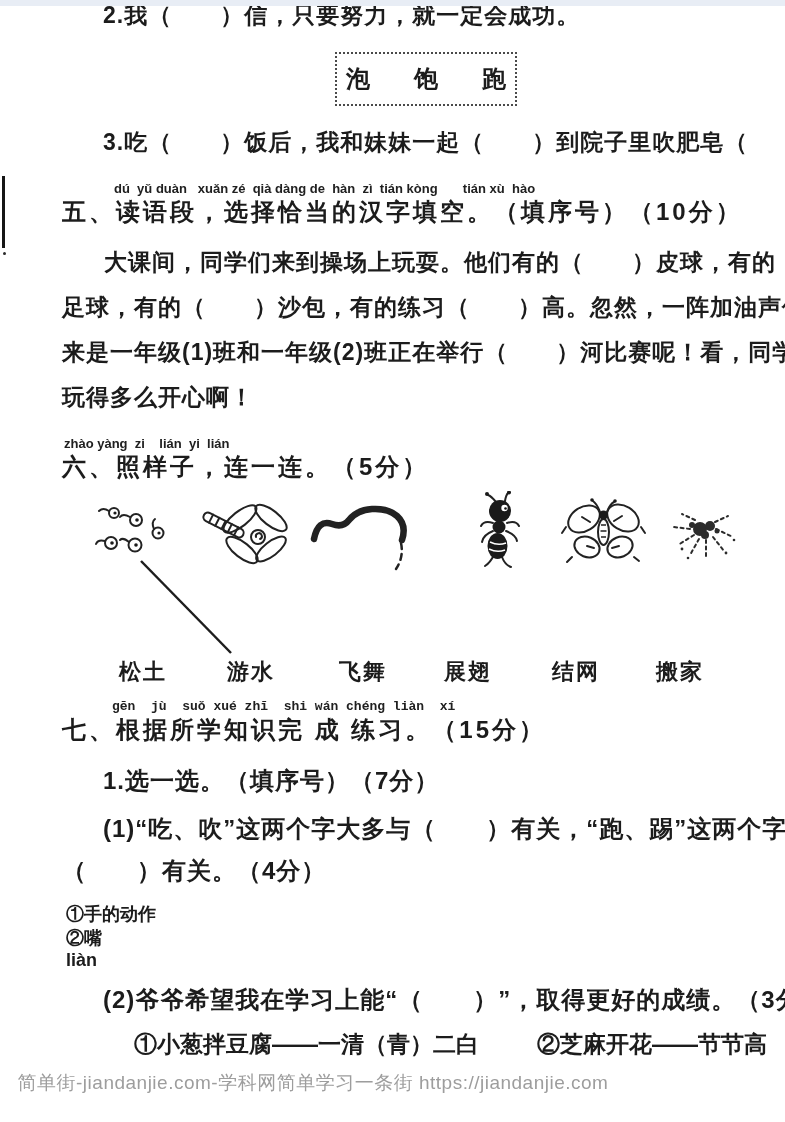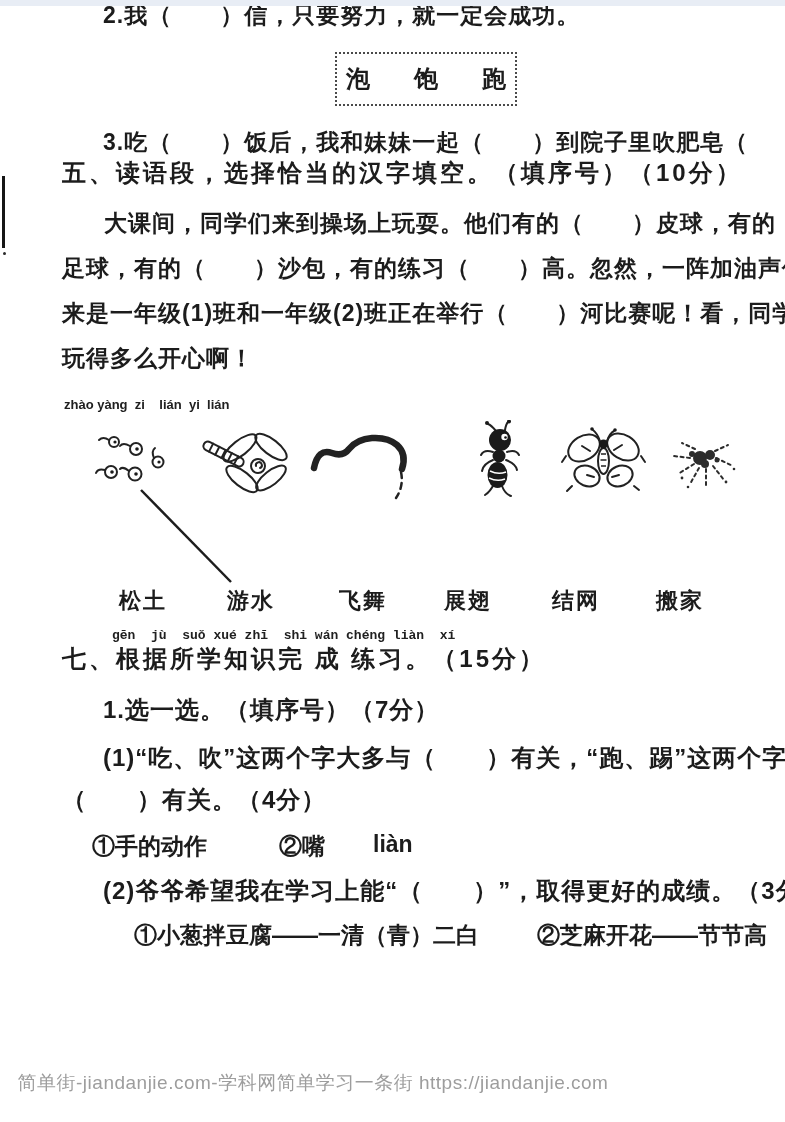--- a/index.html
+++ b/index.html
@@ -117,25 +117,26 @@
     font-weight: 700;
     letter-spacing: 1px;
     line-height: 34px;
     white-space: pre;
   }
   .sub1-title { margin-top: 18px; margin-left: 103px; }
   .q1-line1   { margin-top: 14px; margin-left: 103px; }
   .q1-line2   { margin-top: 8px;  margin-left: 62px; }
   .q1-options {
     margin-top: 14px;
-    margin-left: 92px;
+    margin-left: 66px;
     display: flex;
-    font-size: 23px;
-    font-weight: 700;
-    white-space: pre;
+    font-size: 18px;
+    font-weight: 700;
+    white-space: pre;
+    flex-direction: column;
   }
   .q1-options .opt-gap-a { margin-right: 72px; }
   .q1-options .opt-gap-b { margin-right: 48px; }
   .q2-line    { margin-top: 12px; margin-left: 103px; }
   .q2-options {
     margin-top: 12px;
     margin-left: 134px;
     display: flex;
     font-size: 23px;
     font-weight: 700;
@@ -167,29 +168,31 @@
   <div class="body-text item-line item2">2.我（　　）信，只要努力，就一定会成功。</div>
 
   <div class="word-bank">
     <span>泡</span>
     <span>饱</span>
     <span>跑</span>
   </div>
 
   <div class="body-text item-line item3">3.吃（　　）饭后，我和妹妹一起（　　）到院子里吹肥皂（　　）。</div>
 
+  <div class="pinyin py-q5">dú  yǔ duàn   xuǎn zé  qià dàng de  hàn  zì  tián kòng       tián xù  hào</div>
   <div class="section-title">五、读语段，选择恰当的汉字填空。（填序号）（10分）</div>
   <div class="para">
     <div class="para-line para-indent">大课间，同学们来到操场上玩耍。他们有的（　　）皮球，有的（　　）</div>
     <div class="para-line">足球，有的（　　）沙包，有的练习（　　）高。忽然，一阵加油声传过来，原</div>
     <div class="para-line">来是一年级(1)班和一年级(2)班正在举行（　　）河比赛呢！看，同学们</div>
     <div class="para-line">玩得多么开心啊！</div>
   </div>
 
   <div class="pinyin py-q6">zhào yàng  zi    lián  yi  lián</div>
+  <div class="section-title">六、照样子，连一连。（5分）</div>
 
   <div class="q6-graphics">
 
     <svg class="creature c-tadpoles" width="80" height="62" viewBox="0 0 80 62">
       <g class="ln">
         <circle cx="19" cy="10" r="5"></circle>
           <path d="M14,8 q-6,-4 -10,0"></path>
         <circle cx="41" cy="17" r="6"></circle>
           <path d="M35,14 q-7,-4 -10,0"></path>
         <circle cx="16" cy="40" r="6"></circle>

